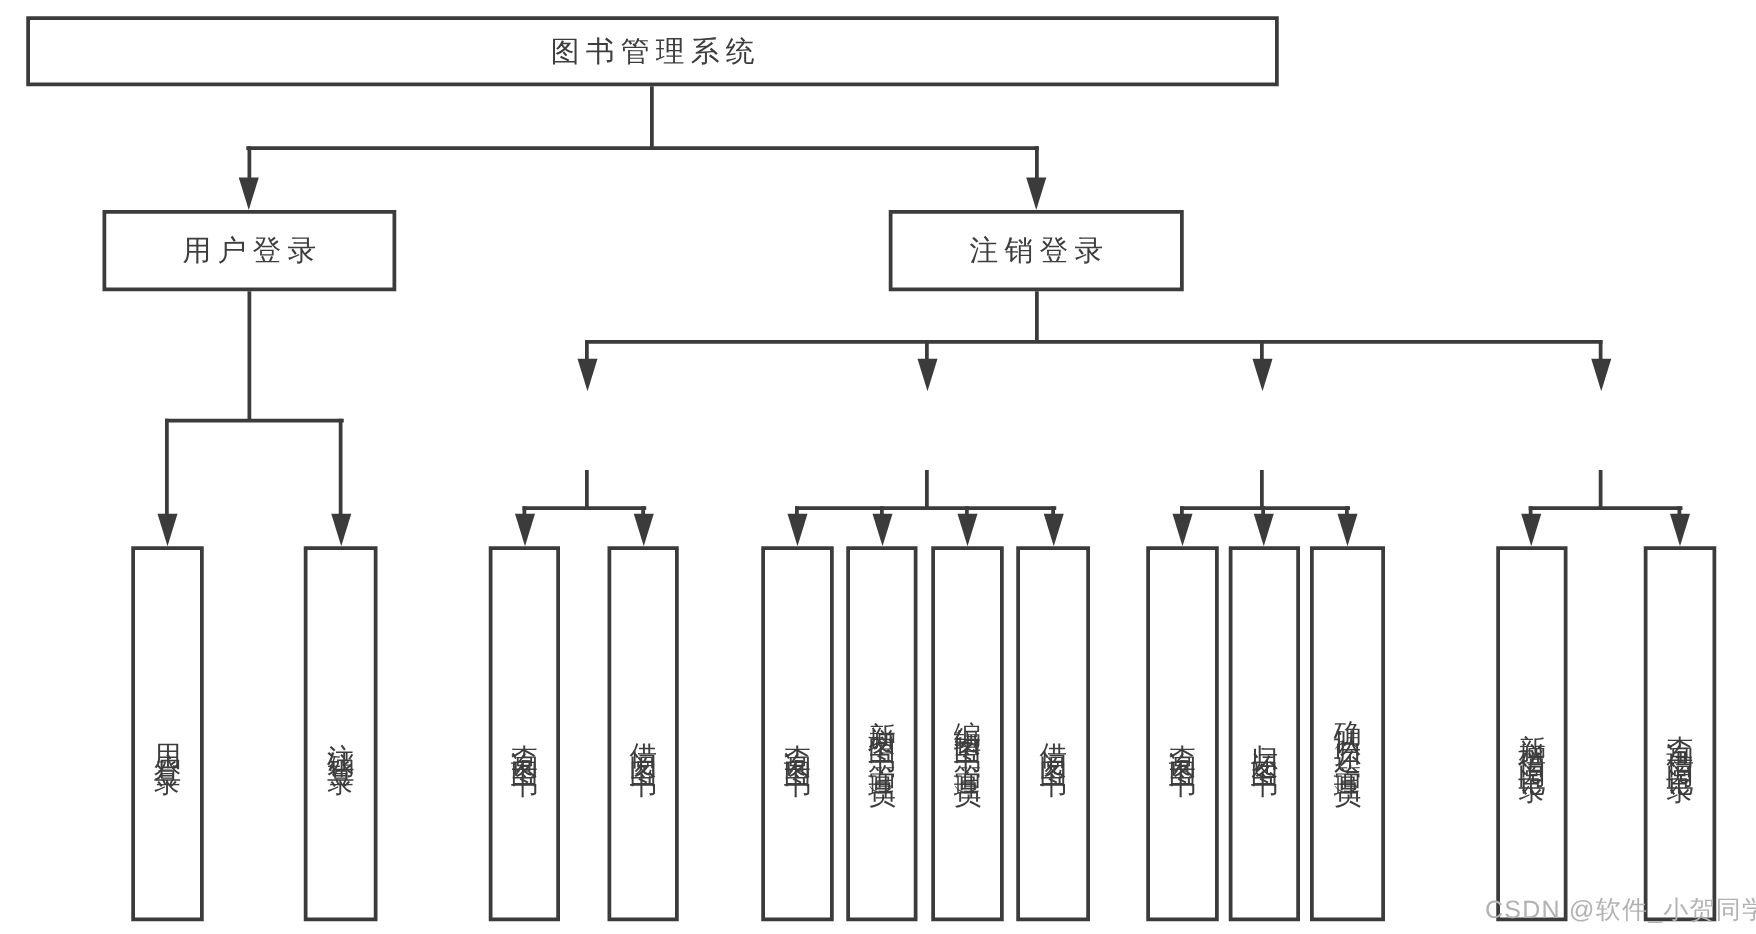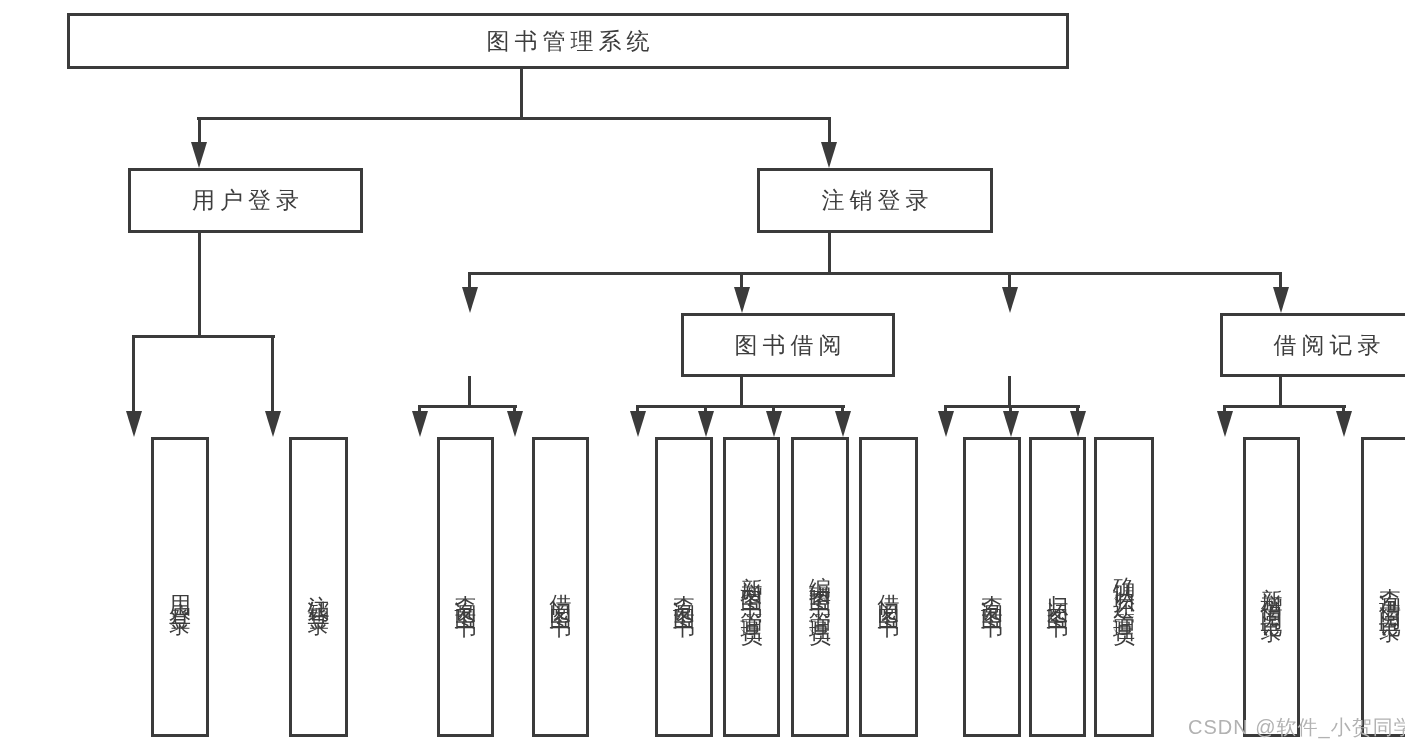--- a/index.html
+++ b/index.html
@@ -13,21 +13,20 @@
   }
   .box {
     position: absolute;
     box-sizing: border-box;
     border: 3px solid var(--line, #3b3b3b);
     background: #ffffff;
     display: flex;
     align-items: center;
     justify-content: center;
     color: var(--text, #3d3d3d);
-    margin-left: 46px;
   }
   .hlabel {
     font-size: 23px;
     letter-spacing: 5px;
     margin-right: -5px;
     white-space: nowrap;
     line-height: 1;
   }
   .vlabel {
     writing-mode: vertical-rl;
@@ -94,26 +93,20 @@
   <div class="line" style="left:468px;top:272px;width:814px;height:3px"></div>
   <div class="line" style="left:468px;top:272px;width:3px;height:17px"></div>
   <div class="tri" style="left:462px;top:287px"></div>
   <div class="line" style="left:740px;top:272px;width:3px;height:17px"></div>
   <div class="tri" style="left:734px;top:287px"></div>
   <div class="line" style="left:1008px;top:272px;width:3px;height:17px"></div>
   <div class="tri" style="left:1002px;top:287px"></div>
   <div class="line" style="left:1279px;top:272px;width:3px;height:17px"></div>
   <div class="tri" style="left:1273px;top:287px"></div>
 
-  <div class="box" style="left:635px;top:313px;width:214px;height:64px">
-    <span class="hlabel">图书借阅</span>
-  </div>
-  <div class="box" style="left:1174px;top:313px;width:214px;height:64px">
-    <span class="hlabel">借阅记录</span>
-  </div>
 
   <div class="line" style="left:468px;top:376px;width:3px;height:31px"></div>
   <div class="line" style="left:418px;top:405px;width:99px;height:3px"></div>
   <div class="line" style="left:418px;top:405px;width:3px;height:8px"></div>
   <div class="tri" style="left:412px;top:411px"></div>
   <div class="line" style="left:513px;top:405px;width:3px;height:8px"></div>
   <div class="tri" style="left:507px;top:411px"></div>
 
   <div class="line" style="left:740px;top:376px;width:3px;height:31px"></div>
   <div class="line" style="left:636px;top:405px;width:209px;height:3px"></div>

